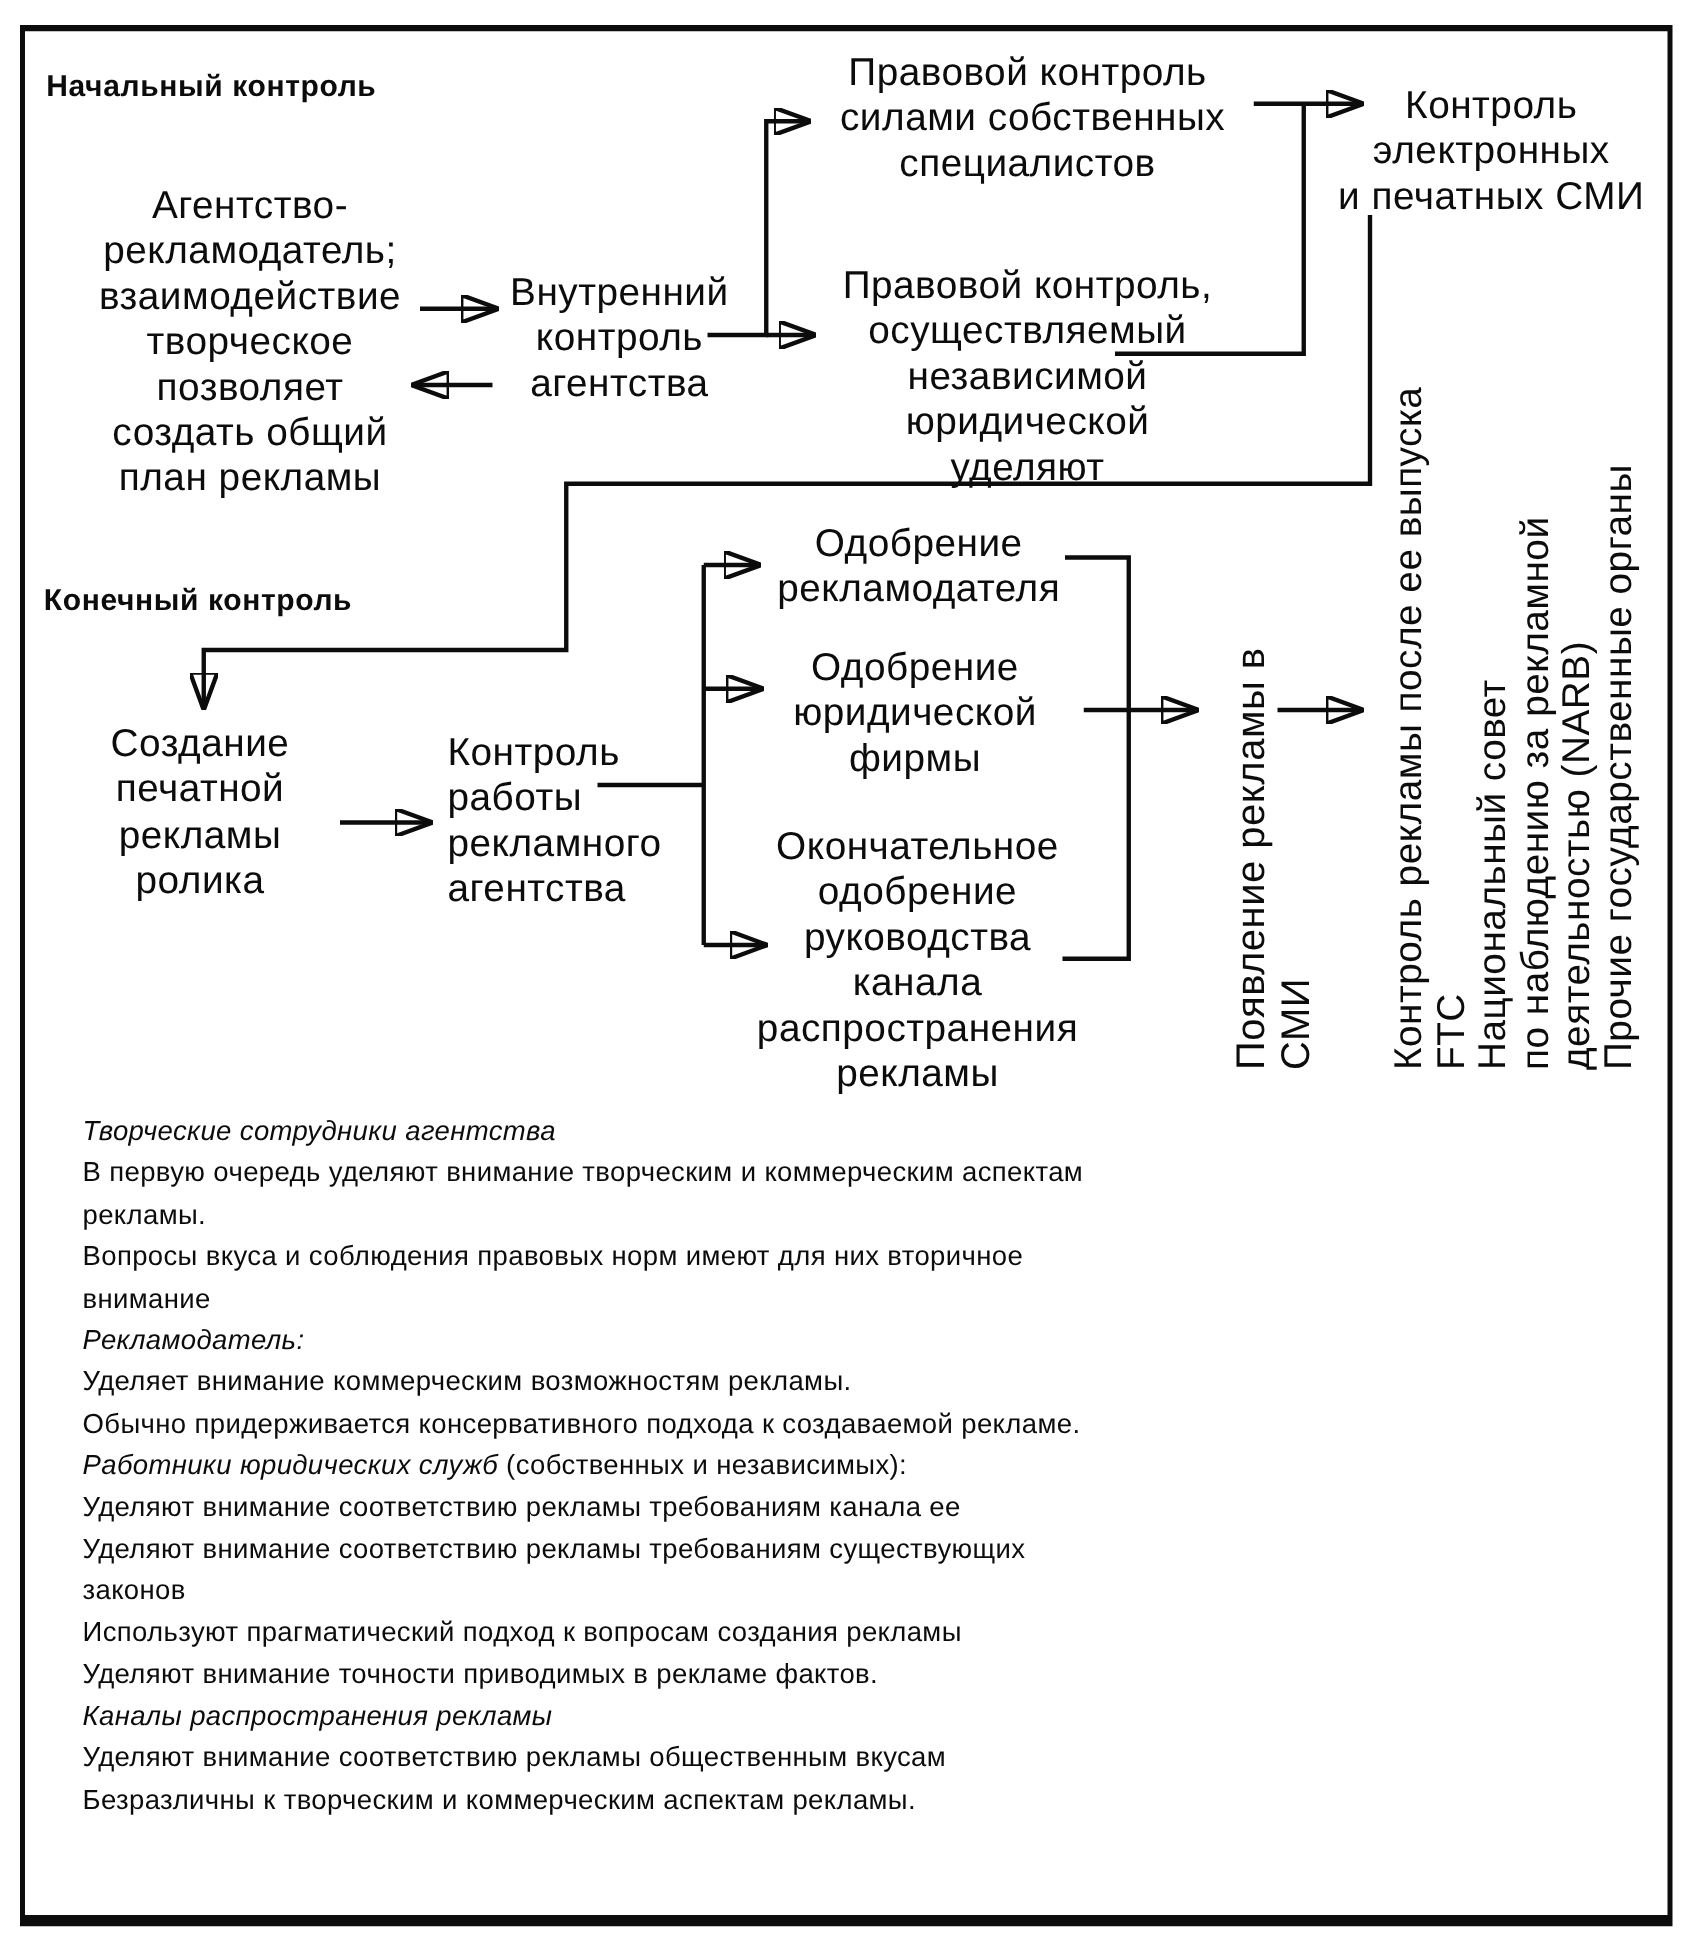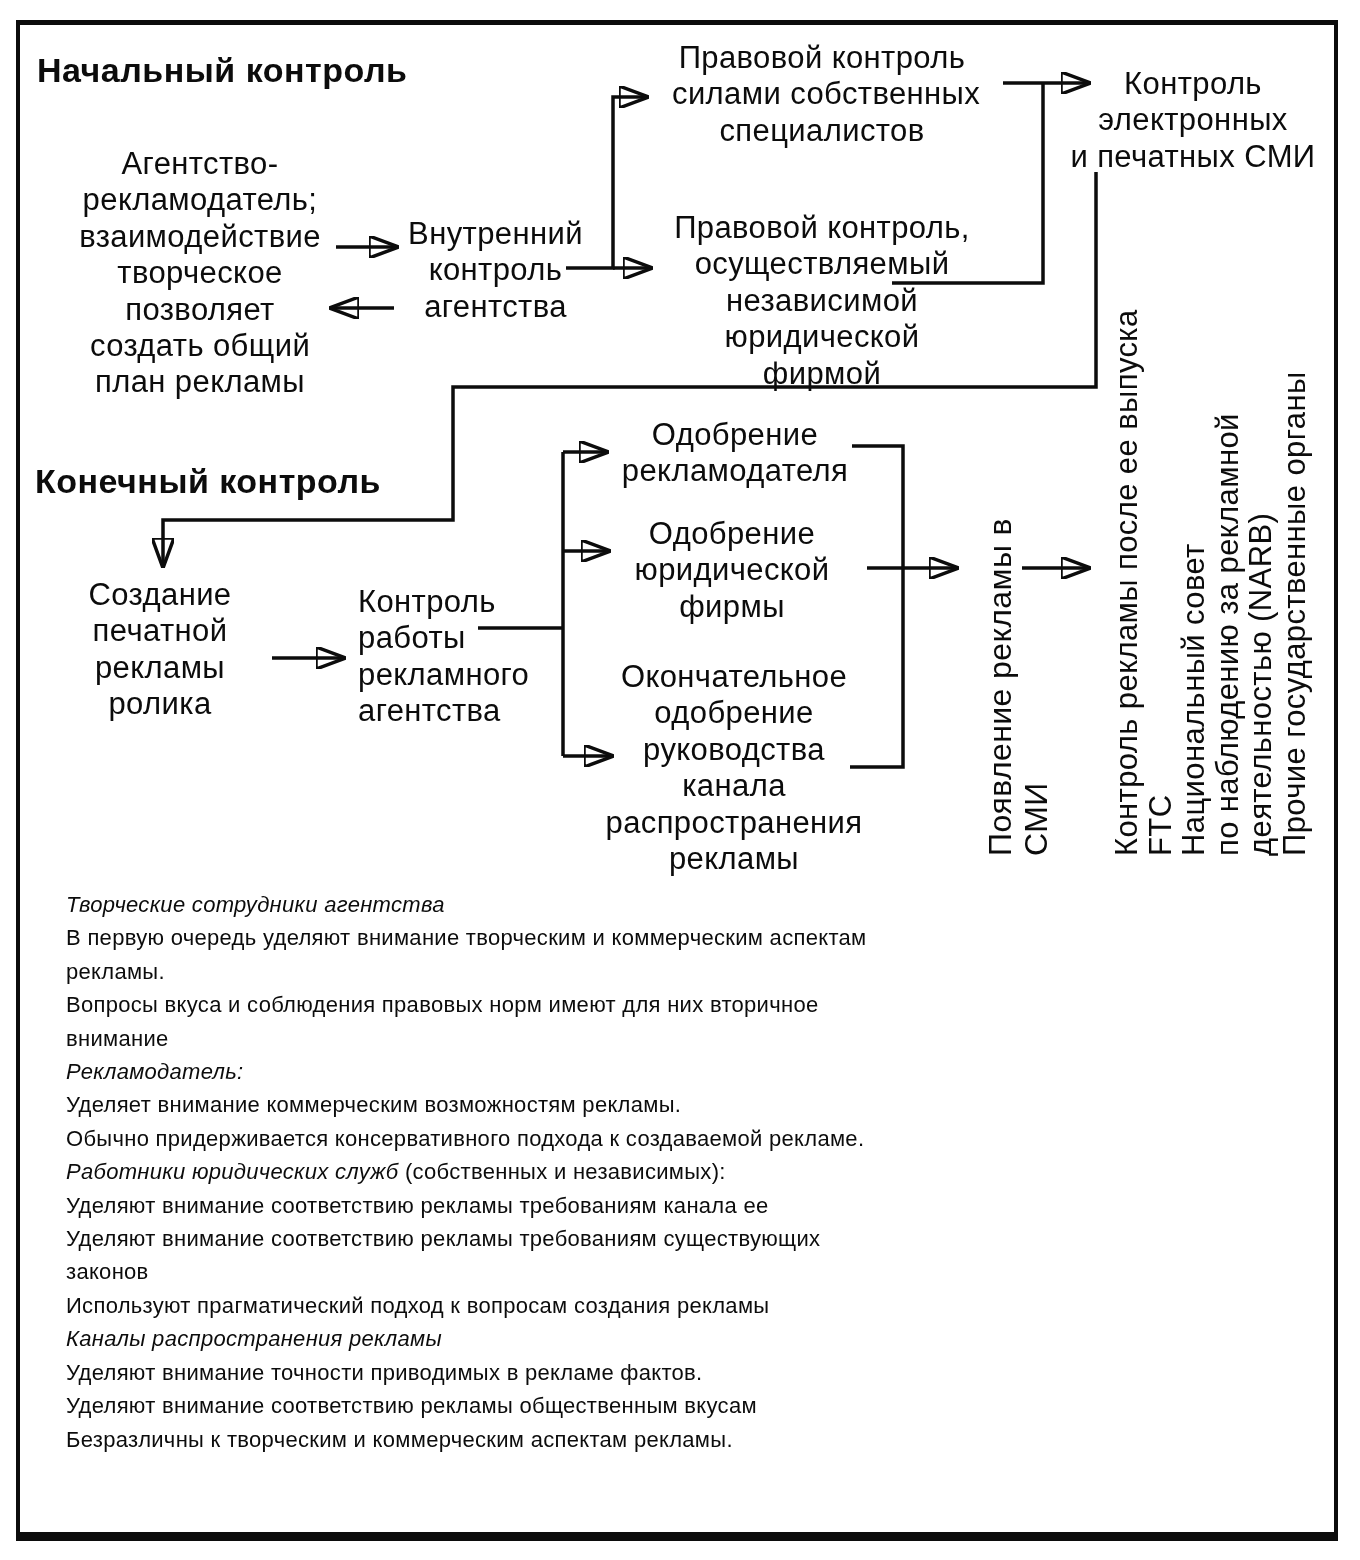--- a/index.html
+++ b/index.html
@@ -9,21 +9,21 @@
   }
   .frame{
     position:absolute;left:16px;top:20px;width:1322px;height:1521px;
     box-sizing:border-box;
     border-top:5px solid #0c0c0c;border-left:4px solid #0c0c0c;
     border-right:4px solid #0c0c0c;border-bottom:9px solid #0c0c0c;
   }
   .wires{position:absolute;left:0;top:0;}
   .wires path{stroke:#0c0c0c;stroke-width:3.5;fill:none;}
   .hd{
-    position:absolute;font-weight:bold;font-size:34px;letter-spacing:.5px;
+    position:absolute;font-weight:bold;font-size:24px;letter-spacing:.5px;
     white-space:nowrap;line-height:40px;
   }
   .node{
     position:absolute;font-size:31px;line-height:36.4px;letter-spacing:.4px;
   }
   .node.center{text-align:center;}
   .node.left{text-align:left;}
   .node .line{white-space:nowrap;}
   .vtext{
     position:absolute;transform:rotate(-90deg);transform-origin:0 0;
@@ -89,21 +89,21 @@
   <div class="node center" style="left:672px;top:40px;width:300px">
       <div class="line">Правовой контроль</div>
       <div class="line">силами собственных</div>
       <div class="line">специалистов</div>
     </div>
   <div class="node center" style="left:672px;top:210px;width:300px">
       <div class="line">Правовой контроль,</div>
       <div class="line">осуществляемый</div>
       <div class="line">независимой</div>
       <div class="line">юридической</div>
-      <div class="line">фирмой</div>
+      <div class="line">уделяют</div>
     </div>
   <div class="node center" style="left:1062px;top:66px;width:262px">
       <div class="line">Контроль</div>
       <div class="line">электронных</div>
       <div class="line">и печатных СМИ</div>
     </div>
   <div class="node center" style="left:40px;top:577px;width:240px">
       <div class="line">Создание</div>
       <div class="line">печатной</div>
       <div class="line">рекламы</div>
@@ -150,19 +150,19 @@
       <div class="line"><span>Вопросы вкуса и соблюдения правовых норм имеют для них вторичное</span></div>
       <div class="line"><span>внимание</span></div>
       <div class="line"><span class="it">Рекламодатель:</span></div>
       <div class="line"><span>Уделяет внимание коммерческим возможностям рекламы.</span></div>
       <div class="line"><span>Обычно придерживается консервативного подхода к создаваемой рекламе.</span></div>
       <div class="line"><span class="it">Работники юридических служб</span><span> (собственных и независимых):</span></div>
       <div class="line"><span>Уделяют внимание соответствию рекламы требованиям канала ее</span></div>
       <div class="line"><span>Уделяют внимание соответствию рекламы требованиям существующих</span></div>
       <div class="line"><span>законов</span></div>
       <div class="line"><span>Используют прагматический подход к вопросам создания рекламы</span></div>
+      <div class="line"><span>Уделяют внимание точности приводимых в рекламе фактов.</span></div>
       <div class="line"><span class="it">Каналы распространения рекламы</span></div>
-      <div class="line"><span>Уделяют внимание точности приводимых в рекламе фактов.</span></div>
       <div class="line"><span>Уделяют внимание соответствию рекламы общественным вкусам</span></div>
       <div class="line"><span>Безразличны к творческим и коммерческим аспектам рекламы.</span></div>
     </div>
 
 </div>
 
 </body></html>

